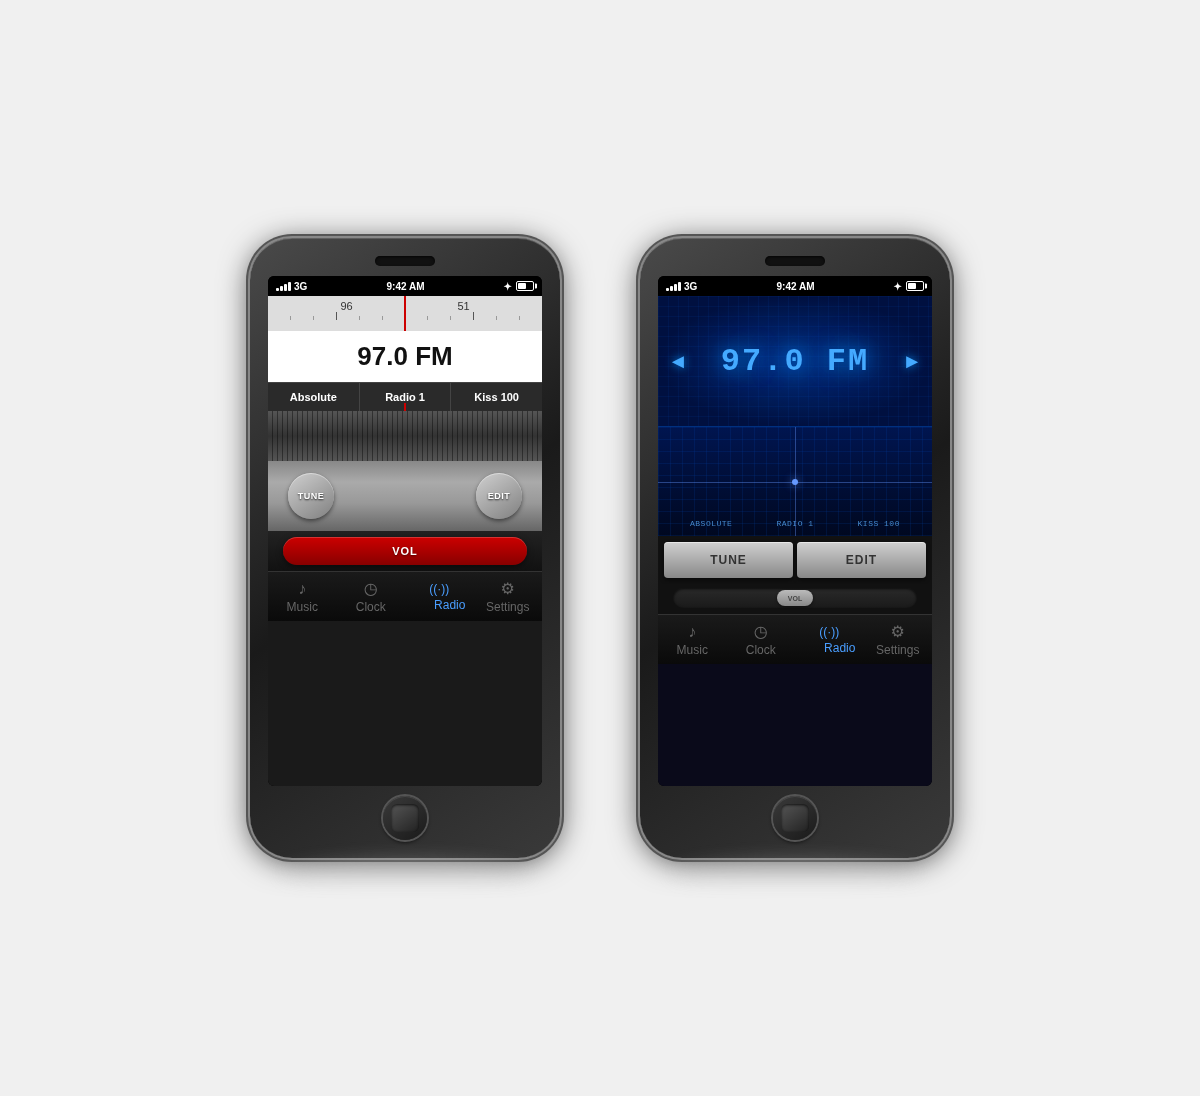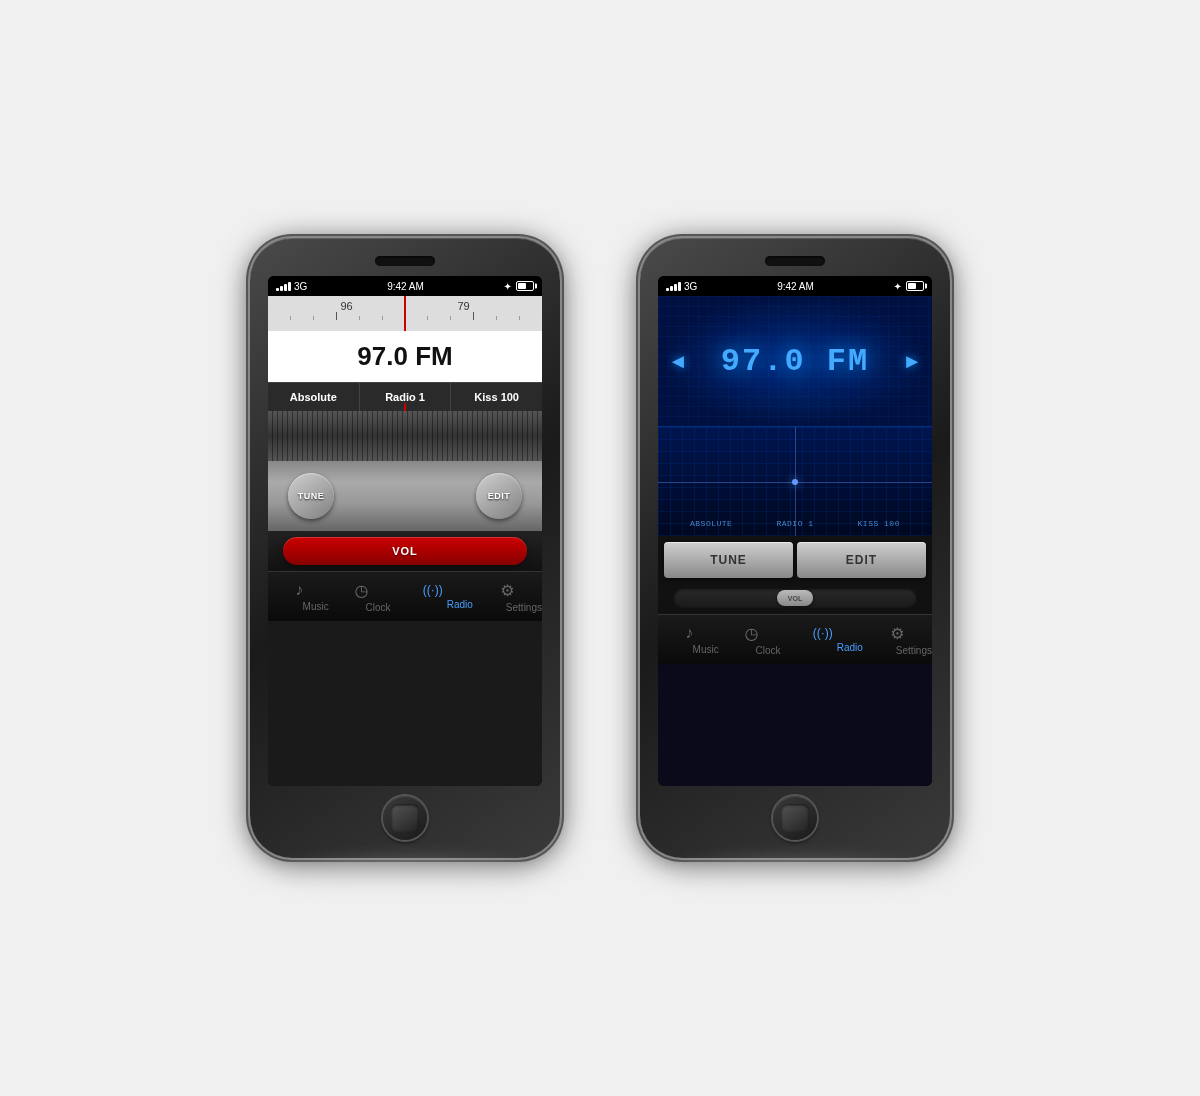--- a/index.html
+++ b/index.html
@@ -73,21 +73,21 @@
 
     
     .status-bar {
       background: #000;
       color: #fff;
       display: flex;
       justify-content: space-between;
       align-items: center;
       padding: 3px 8px;
       font-size: 10px;
-      font-weight: 400;
+      font-weight: 700;
       height: 20px;
     }
 
     .status-left {
       display: flex;
       align-items: center;
       gap: 3px;
     }
 
     .signal-bars {
@@ -304,23 +304,22 @@
     .tab-icon {
       font-size: 16px;
       color: #666;
     }
 
     .tab-item.active .tab-icon {
       color: #4a9eff;
     }
 
     .tab-label {
-      font-size: 10px;
+      font-size: 12px;
       color: #666;
-      padding-left: 33px;
     }
 
     .tab-item.active .tab-label {
       color: #4a9eff;
       margin-left: 21px;
     }
 
     
     .home-button {
       width: 44px;
@@ -593,21 +592,21 @@
           </div>
         </div>
       </div>
 
       <div class="app-content">
 
         <div class="scale-area">
           <div class="scale-ruler">
             <div class="scale-nums-row">
               <span>96</span>
-              <span>79</span>
+              <span>51</span>
             </div>
             <div class="scale-ticks-row">
               <div class="tick minor"></div>
               <div class="tick minor"></div>
               <div class="tick major"></div>
               <div class="tick minor"></div>
               <div class="tick minor"></div>
               <div class="tick major"></div>
               <div class="tick minor"></div>
               <div class="tick minor"></div>

